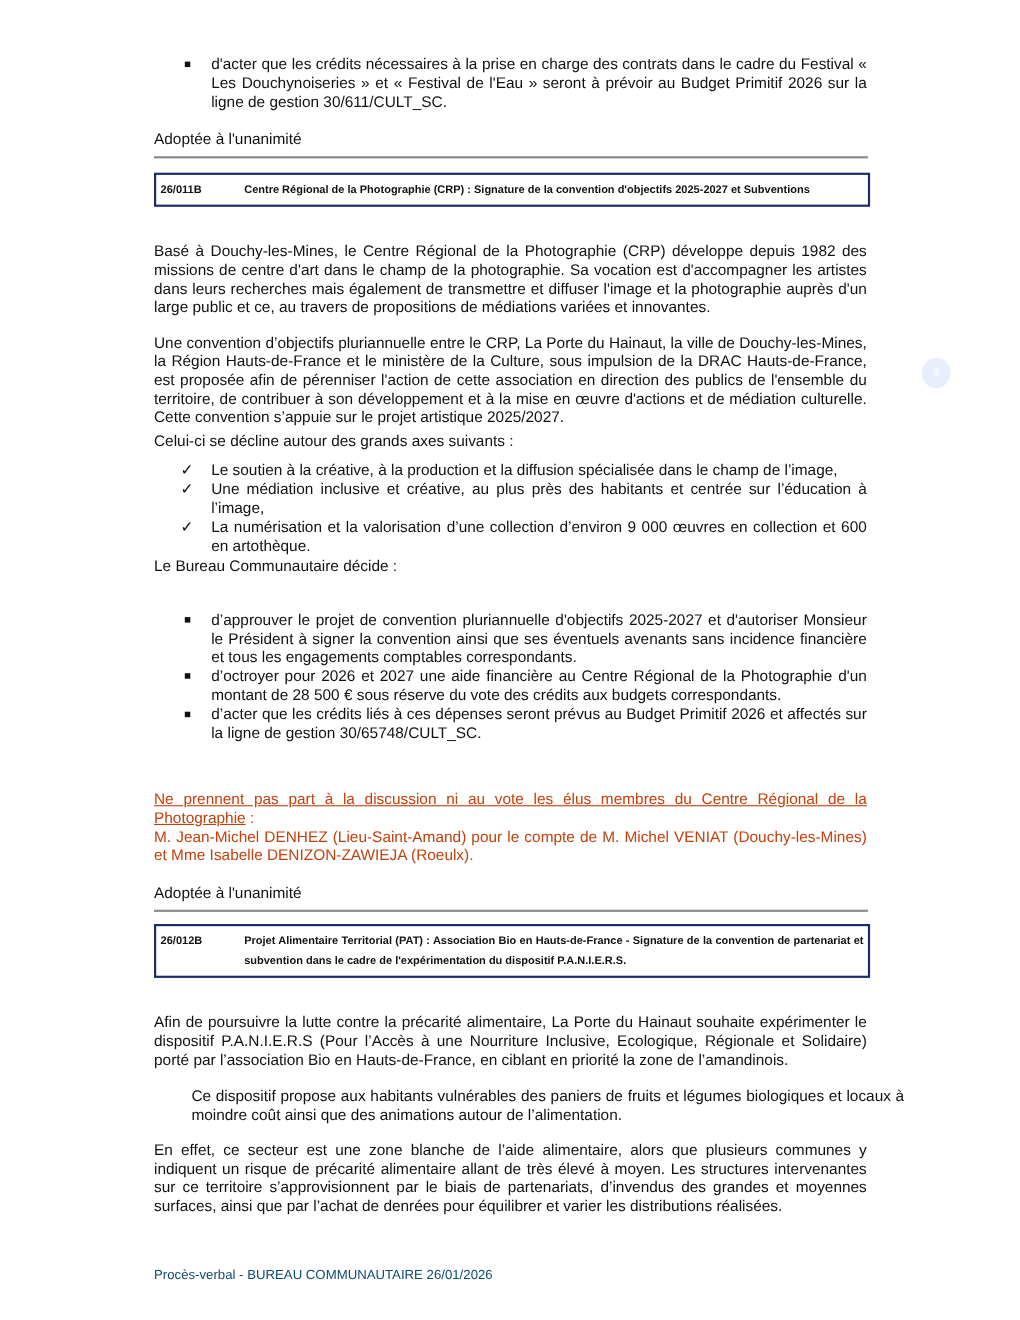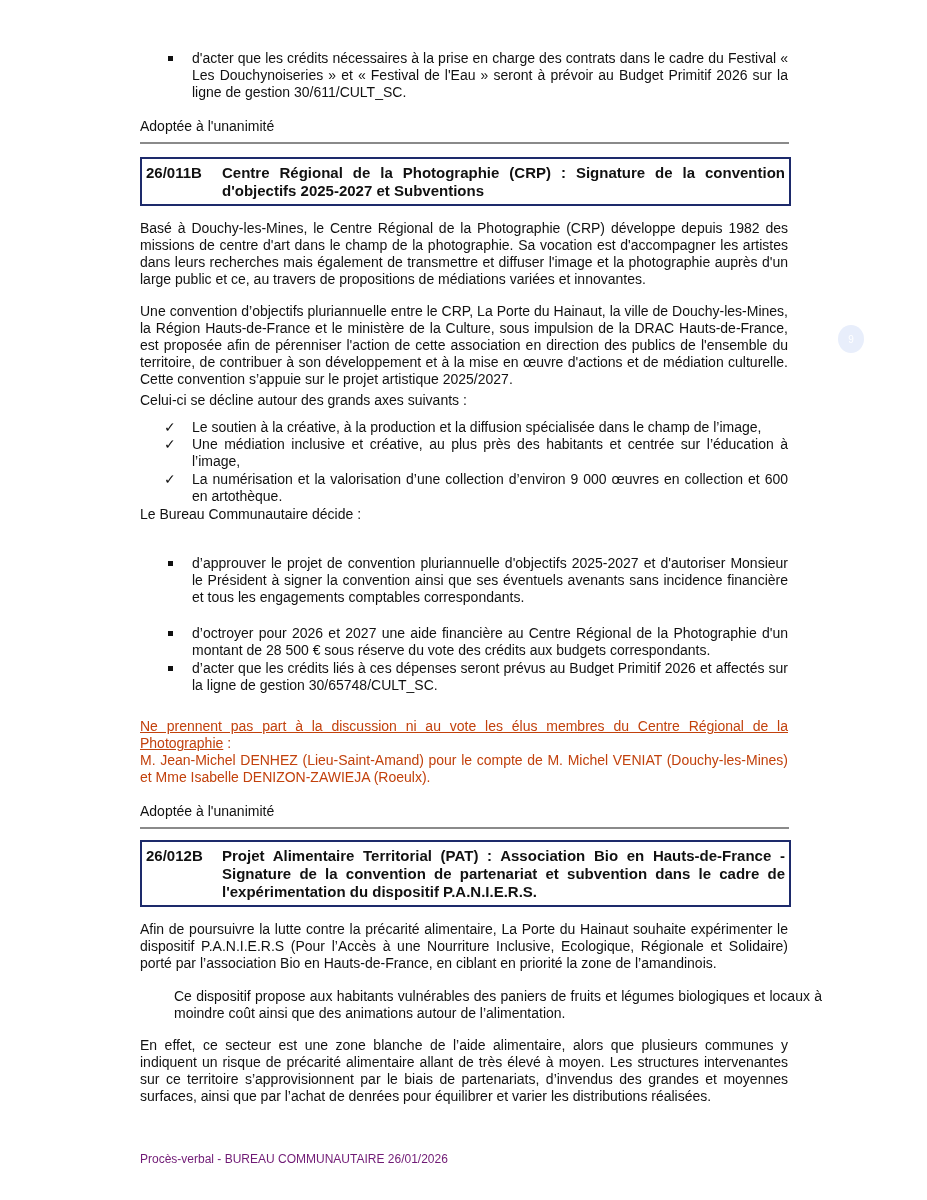--- a/index.html
+++ b/index.html
@@ -63,21 +63,21 @@
     }
     .head-box {
       position: absolute;
       left: 0;
       width: 651px;
       border: 2px solid #1d2a6b;
       box-sizing: border-box;
       padding: 5px 4px 4px 4px;
       display: flex;
       font-weight: bold;
-      font-size: 15px;
+      font-size: 10px;
       line-height: 18px;
     }
     .head-box .code {
       width: 76px;
       flex: 0 0 76px;
     }
     .head-box .title {
       flex: 1;
       text-align: justify;
     }
@@ -86,21 +86,21 @@
     }
     .green u {
       text-decoration: underline;
     }
     .abs { position: absolute; left: 0; width: 648px; }
     .footer {
       position: absolute;
       left: 140px;
       top: 1152px;
       font-size: 12px;
-      color: #701a75;
+      color: #0c4a6e;
     }
     .page-badge {
       position: absolute;
       left: 838px;
       top: 325px;
       width: 26px;
       height: 28px;
       border-radius: 50%;
       background: #e8eefb;
       color: #ffffff;
@@ -152,21 +152,21 @@
     </div>
   </div>
 
   <p class="abs para" style="top:506px;">Le Bureau Communautaire décide :</p>
 
   <div class="abs" style="top:555px;">
     <div class="bullet-row">
       <span class="sq"></span>
       <span>d’approuver le projet de convention pluriannuelle d'objectifs 2025-2027 et d'autoriser Monsieur le Président à signer la convention ainsi que ses éventuels avenants sans incidence financière et tous les engagements comptables correspondants.</span>
     </div>
-    <div class="bullet-row" style="margin-top:19px;">
+    <div class="bullet-row" style="margin-top:0;">
       <span class="sq"></span>
       <span>d’octroyer pour 2026 et 2027 une aide financière au Centre Régional de la Photographie d'un montant de 28 500 € sous réserve du vote des crédits aux budgets correspondants.</span>
     </div>
     <div class="bullet-row" style="margin-top:1px;">
       <span class="sq"></span>
       <span>d’acter que les crédits liés à ces dépenses seront prévus au Budget Primitif 2026 et affectés sur la ligne de gestion 30/65748/CULT_SC.</span>
     </div>
   </div>
 
   <div class="abs para green" style="top:718px;">

